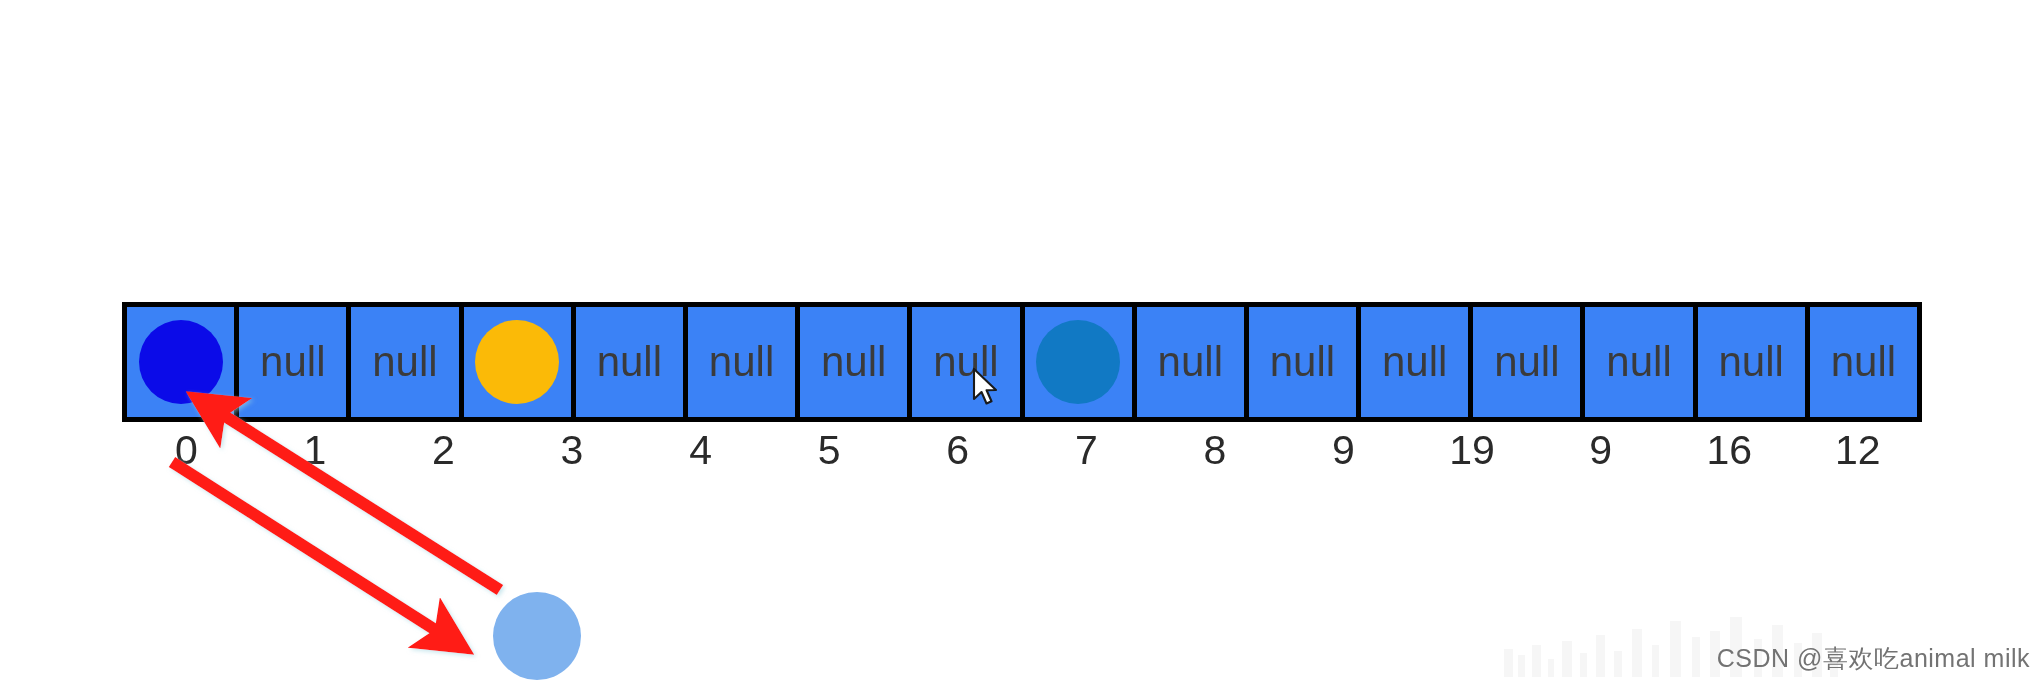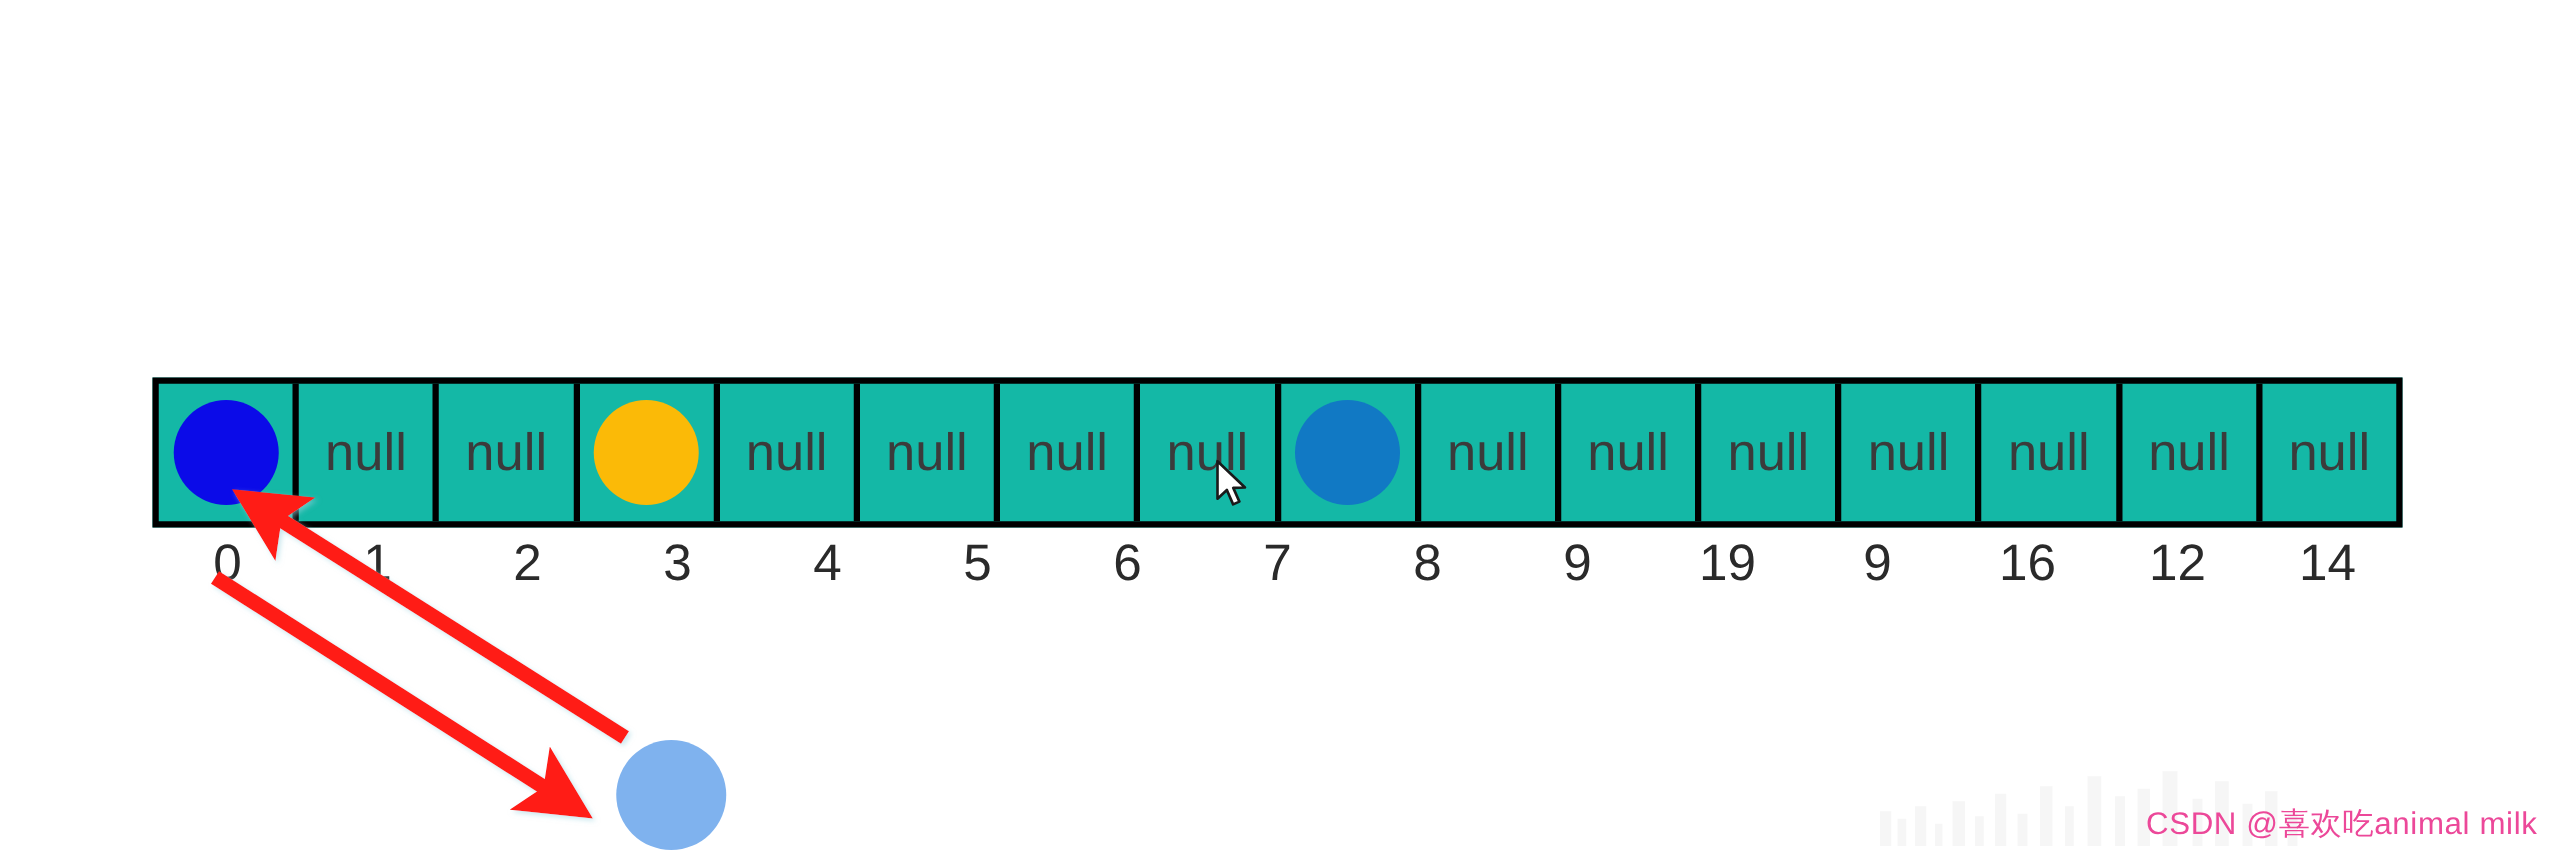--- a/index.html
+++ b/index.html
@@ -13,21 +13,21 @@
   #stage{position:absolute;inset:0;width:2044px;height:683px;}
 
   
   #array{
     position:absolute;
     left:122px;top:302px;
     width:1800px;height:120px;
     display:flex;
     box-sizing:border-box;
     border:5px solid #000;
-    background:#14b8a6;
+    background:#3b82f6;
     z-index:3;
   }
   .cell{
     flex:1 1 0;
     position:relative;
     box-sizing:border-box;
     border-right:5px solid #000;
     display:flex;align-items:center;justify-content:center;
   }
   .cell:last-child{border-right:none;}
@@ -72,21 +72,21 @@
   #arrows-under{position:absolute;left:0;top:0;width:2044px;height:683px;z-index:2;pointer-events:none;}
 
   
   #cursor{position:absolute;left:972px;top:368px;z-index:8;}
 
   
   #watermark{
     position:absolute;
     right:14px;bottom:8px;
     font-size:25px;
-    color:#ec4899;
+    color:#737373;
     font-family:"Liberation Sans", sans-serif;
     white-space:nowrap;
     z-index:7;
     letter-spacing:.5px;
   }
   #watermark-bars{
     position:absolute;
     right:200px;bottom:6px;
     width:340px;height:62px;
     z-index:6;
@@ -165,21 +165,20 @@
     <span class="idx">4</span>
     <span class="idx">5</span>
     <span class="idx">6</span>
     <span class="idx">7</span>
     <span class="idx">8</span>
     <span class="idx">9</span>
     <span class="idx">19</span>
     <span class="idx">9</span>
     <span class="idx">16</span>
     <span class="idx">12</span>
-    <span class="idx">14</span>
   </div>
 
   <div id="bottom-node" style="background:#7FB2EE;"></div>
 
   <svg id="arrows" viewBox="0 0 2044 683" xmlns="http://www.w3.org/2000/svg">
     <defs>
       <marker id="ahOrange" markerWidth="5" markerHeight="5" refX="2.4" refY="2.5" orient="auto" markerUnits="strokeWidth">
         <path d="M0,0 L5,2.5 L0,5 L1.1,2.5 Z" fill="#F79A3E"></path>
       </marker>
       <marker id="ahRed" markerWidth="5" markerHeight="5" refX="2.4" refY="2.5" orient="auto" markerUnits="strokeWidth">

